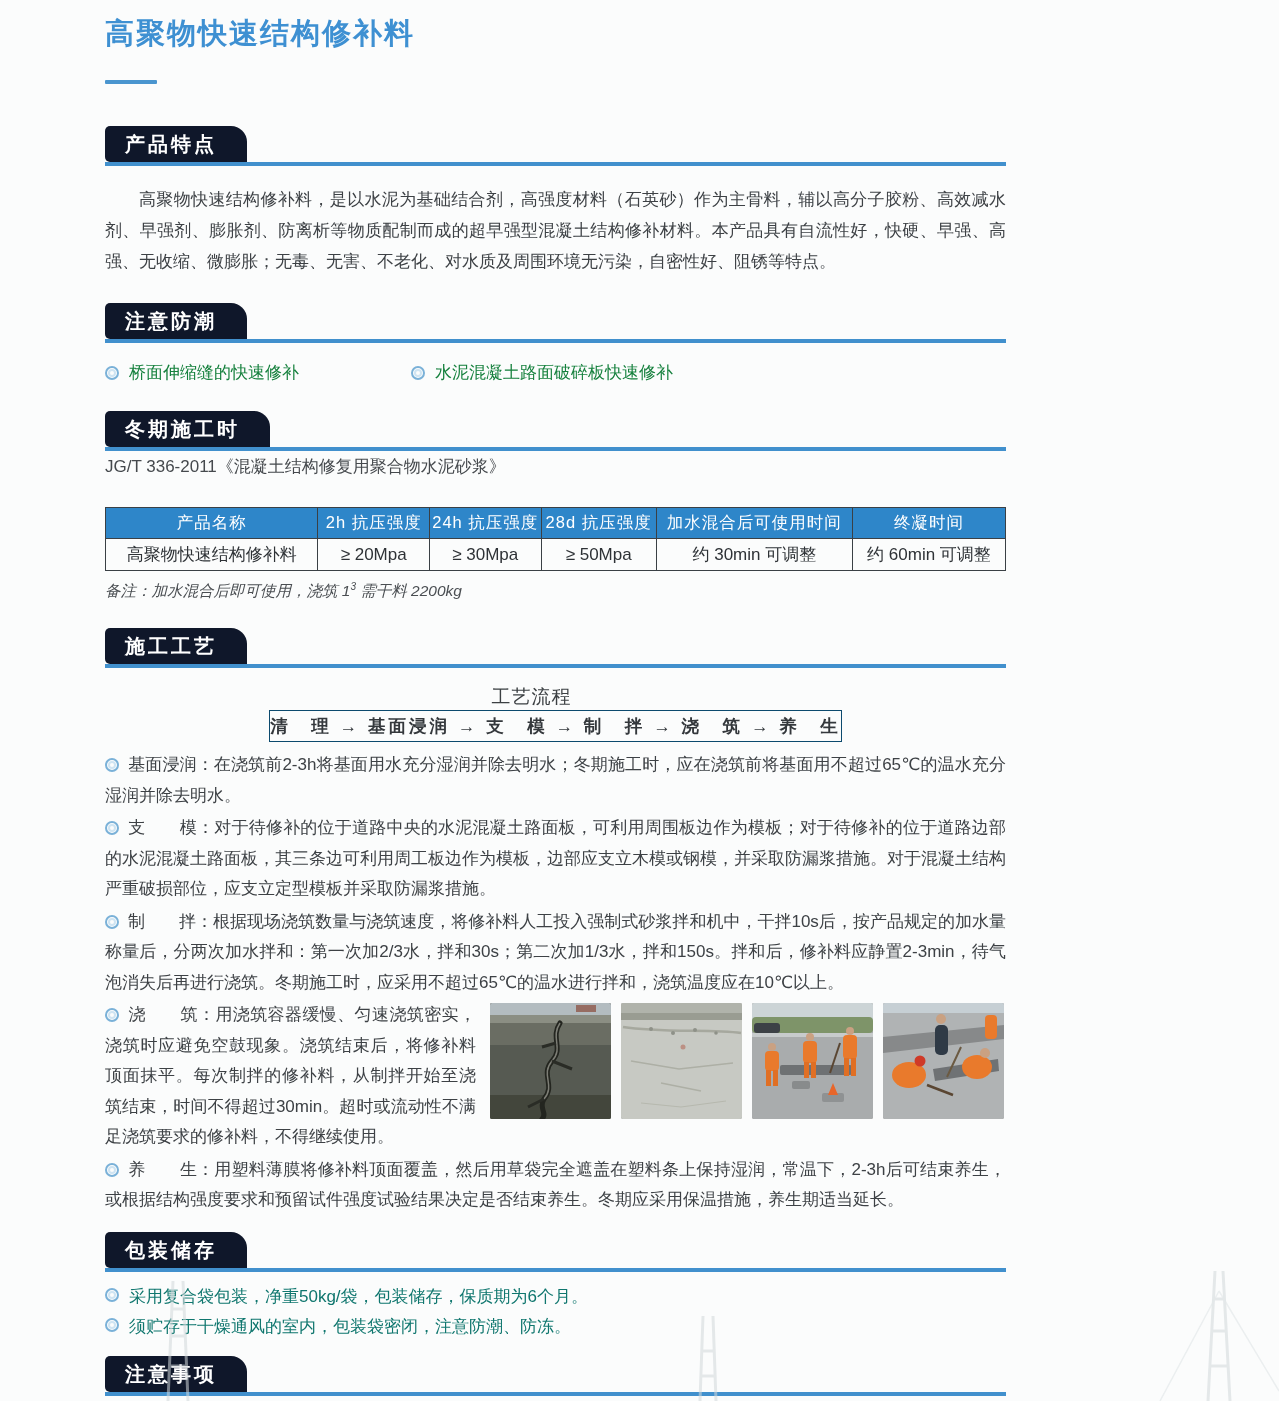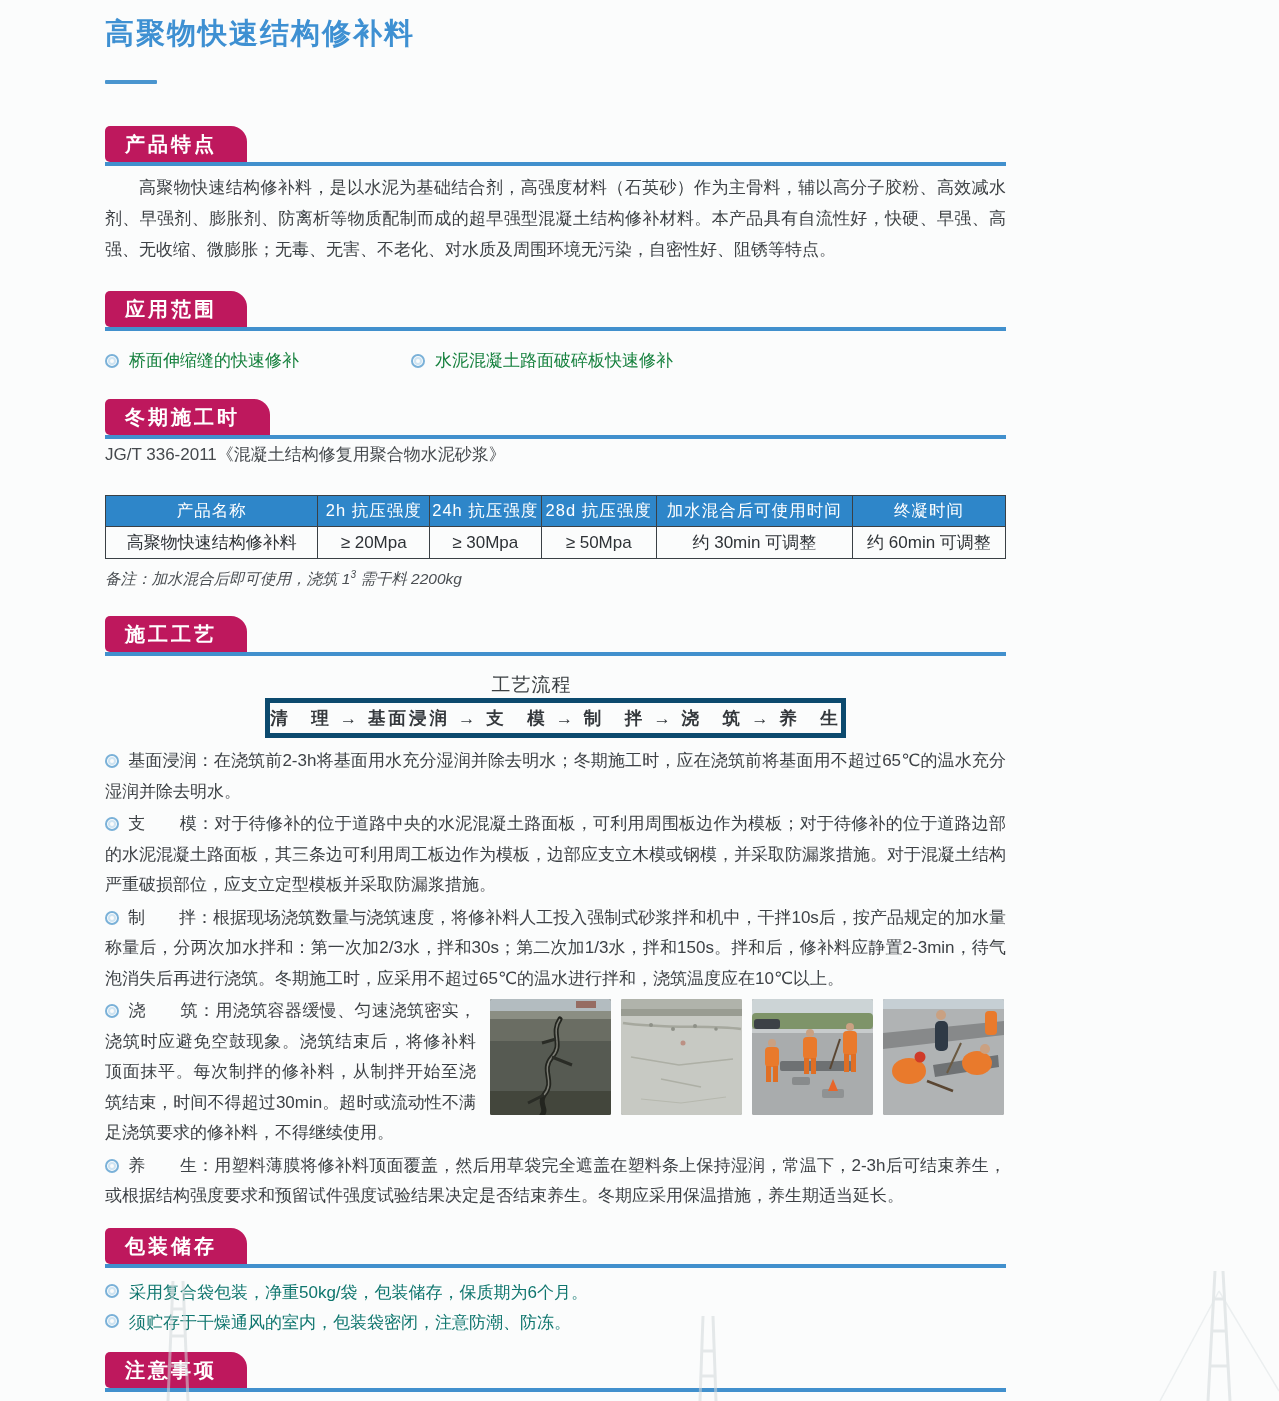--- a/index.html
+++ b/index.html
@@ -14,30 +14,30 @@
   .page { position:relative; width:1120px; height:1401px; padding:14px 114px 0 105px; }
 
   
   .doc-title { font-size:29px; font-weight:700; color:#3e90d2; letter-spacing:2px; }
   .title-dash { width:52px; height:4px; background:#4a95cf; margin-top:26px; border-radius:1px; }
 
   
   .banner { border-bottom:4px solid #4190cd; line-height:0; }
   .banner .tab {
     display:inline-block; line-height:normal;
-    background:#be185d; color:#fff;
+    background:#0f172a; color:#fff;
     font-size:20px; font-weight:700; letter-spacing:3px;
     padding:5px 30px 4px 20px;
     border-radius:5px 16px 0 5px;
   }
   .mt1{margin-top:42px}.mt2{margin-top:26px}.mt3{margin-top:24px}
   .mt4{margin-top:26px}.mt5{margin-top:16px}.mt6{margin-top:14px}
 
   
-  .para { margin-top:6px; font-size:17px; line-height:31px; color:#3d4145; text-indent:2em; text-align:justify; }
+  .para { margin-top:18px; font-size:17px; line-height:31px; color:#3d4145; text-indent:2em; text-align:justify; }
 
   .bullet {
     display:inline-block; width:14px; height:14px; flex:none;
     border:2px solid #7ab1d8; border-radius:50%; position:relative;
     vertical-align:-2px; margin-right:10px;
   }
   .bullet::after { content:""; position:absolute; inset:1px; border:2px solid #cfe4f2; border-radius:50%; }
 
   
   .app-row { display:flex; margin-top:16px; font-size:17px; line-height:28px; color:#15803d; }
@@ -54,21 +54,21 @@
     font-size:17px; color:#2e3236; padding:4px 2px;
     border:1.6px solid #3a4045; text-align:center;
   }
   .note { margin-top:10px; font-size:15.5px; color:#4a4e52;font-style:italic; }
   .note sup { font-size:10px; }
 
   
   .flow { display:flex; align-items:center; margin-top:16px;flex-direction:column; }
   .flow-label { width:128px; font-size:19px; color:#3c4043; letter-spacing:1px; flex:none; }
   .flow-box {
-    flex:1; border:5px solid #0c4a6e; height:32px; line-height:30px;
+    flex:1; border:1px solid #0c4a6e; height:32px; line-height:30px;
     text-align:center; font-size:17.5px; font-weight:600; color:#34383c; letter-spacing:3px;
   }
   .steps { margin-top:8px; }
   .step { font-size:17px; line-height:30.5px; color:#3d4145; text-align:justify; margin-bottom:2px; }
   .step .bullet { margin-right:9px; }
 
   .photos { float:right; width:516px; margin:3px 0 6px 14px; display:flex; gap:10px; }
   .photo { width:121px; height:116px; overflow:hidden; border-radius:2px; background:#999; }
   .photo svg { display:block; width:100%; height:100%; }
 
@@ -92,21 +92,21 @@
 
   <h1 class="doc-title">高聚物快速结构修补料</h1>
   <div class="title-dash"></div>
 
   <div class="banner mt1">
     <span class="tab">产品特点</span>
   </div>
   <p class="para">高聚物快速结构修补料，是以水泥为基础结合剂，高强度材料（石英砂）作为主骨料，辅以高分子胶粉、高效减水剂、早强剂、膨胀剂、防离析等物质配制而成的超早强型混凝土结构修补材料。本产品具有自流性好，快硬、早强、高强、无收缩、微膨胀；无毒、无害、不老化、对水质及周围环境无污染，自密性好、阻锈等特点。</p>
 
   <div class="banner mt2">
-    <span class="tab">应用范围</span>
+    <span class="tab">注意防潮</span>
   </div>
   <div class="app-row">
     <div class="app-item">
       <span class="bullet"></span><span>桥面伸缩缝的快速修补</span>
     </div>
     <div class="app-item">
       <span class="bullet"></span><span>水泥混凝土路面破碎板快速修补</span>
     </div>
   </div>
 

